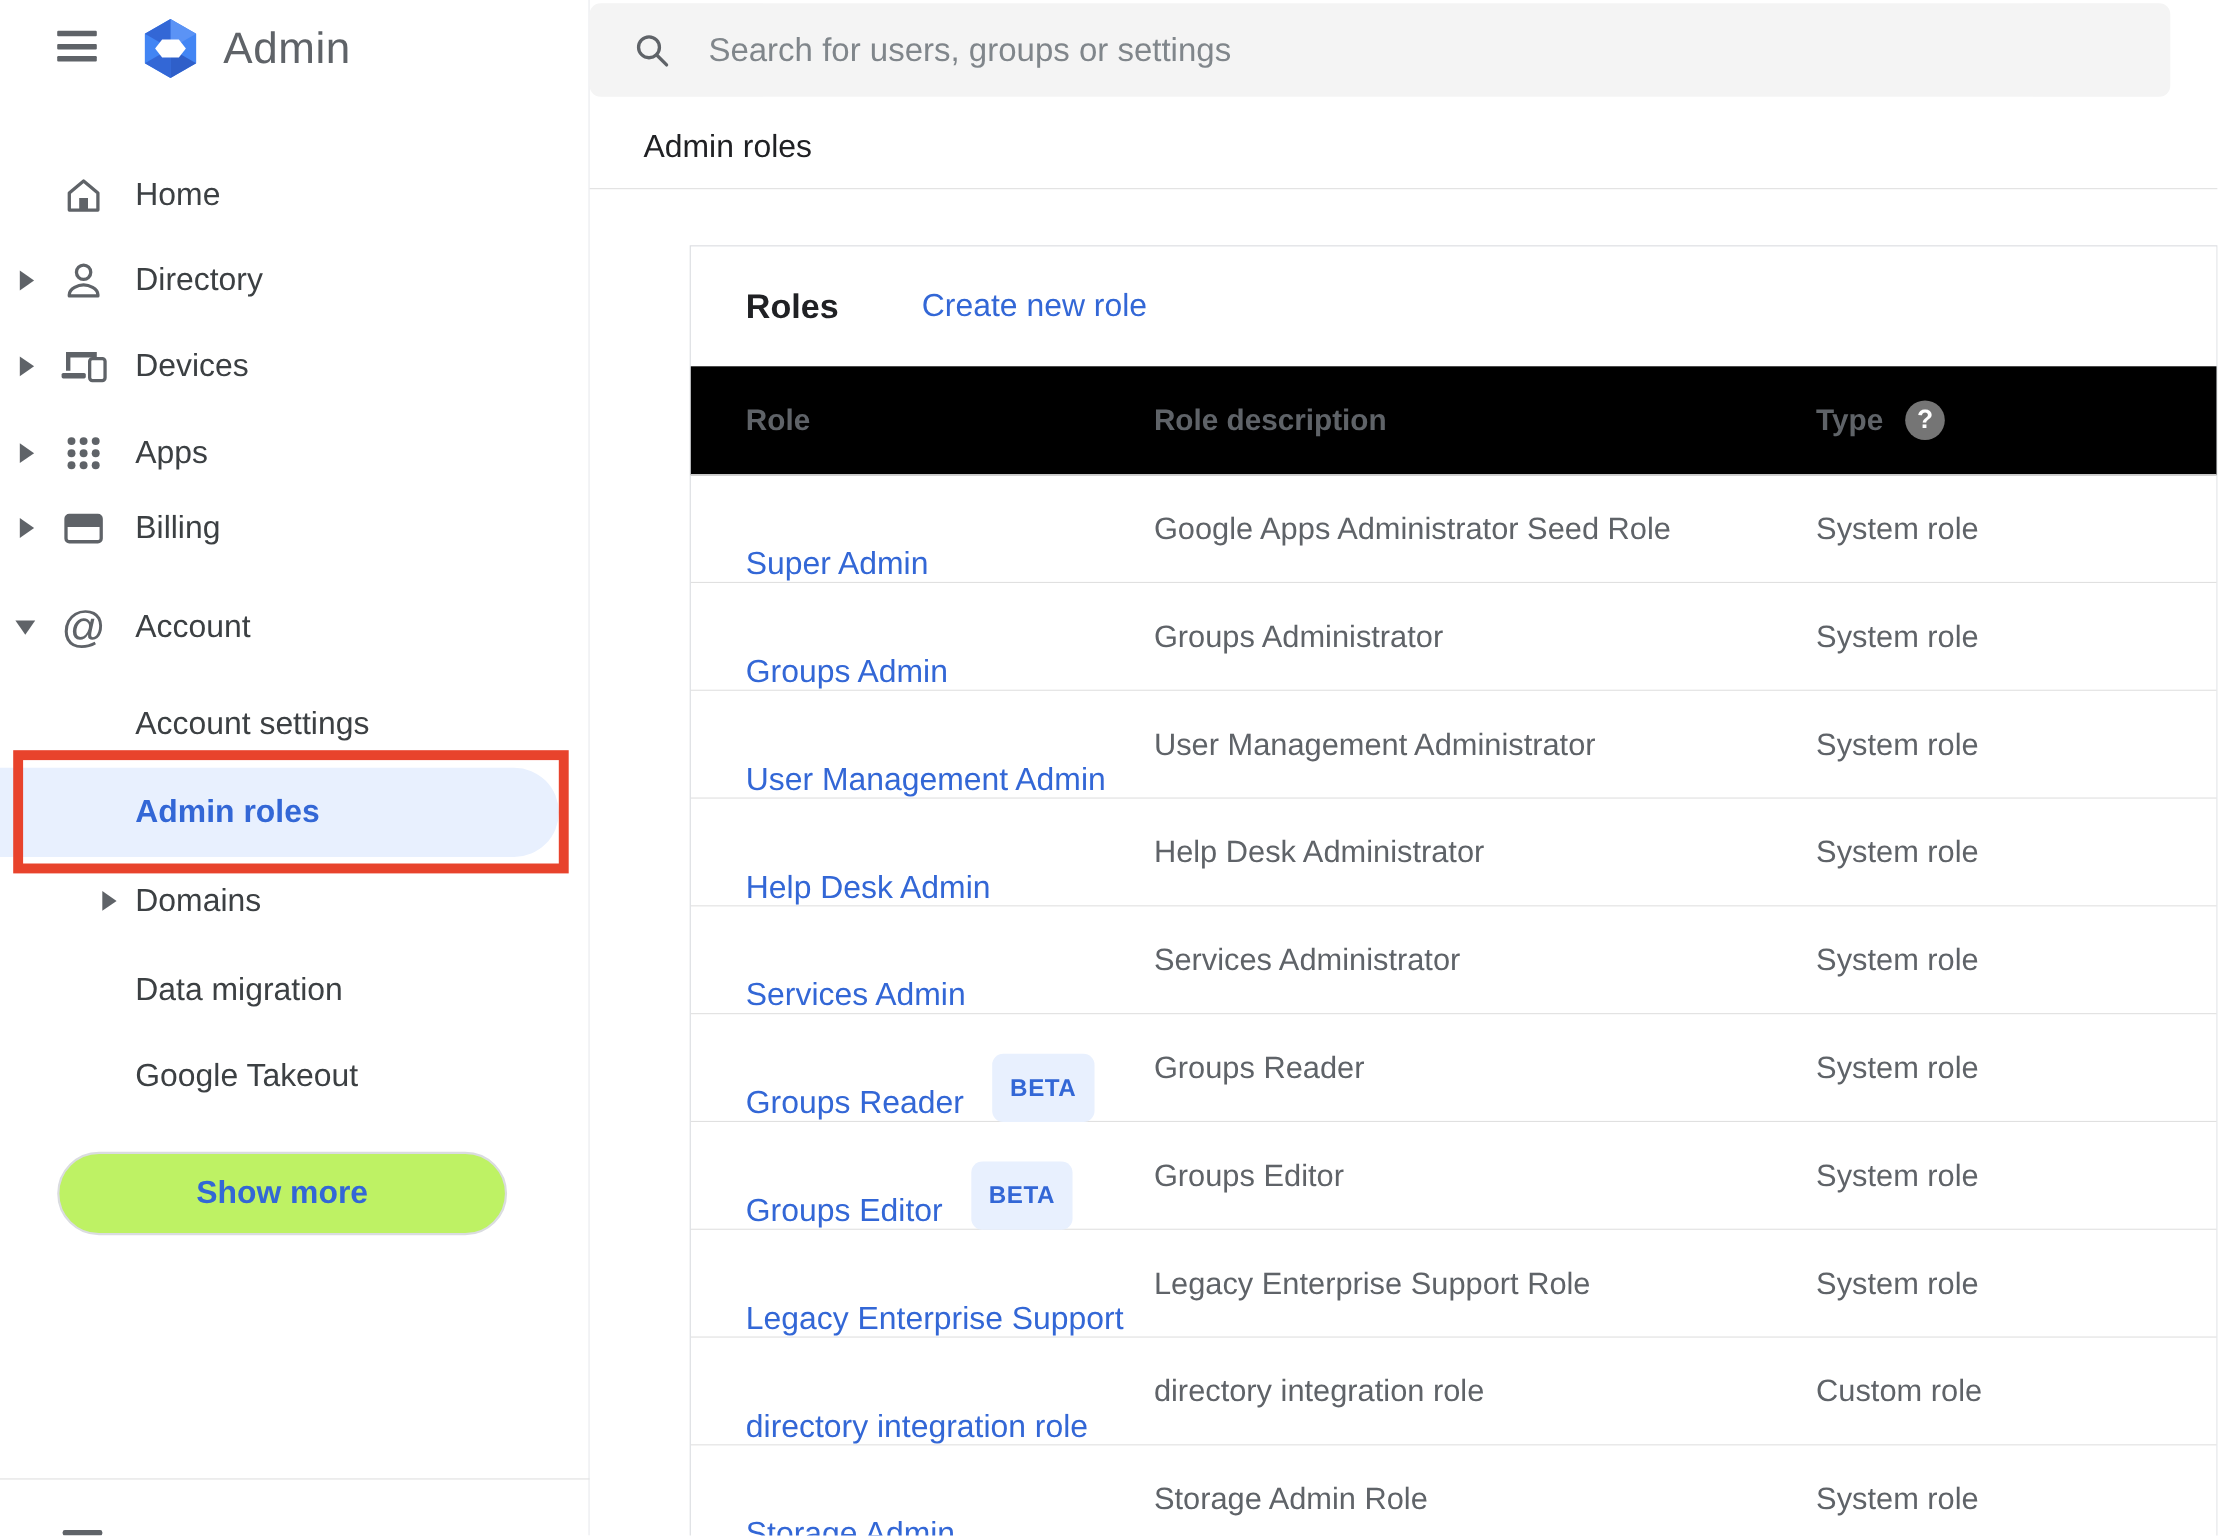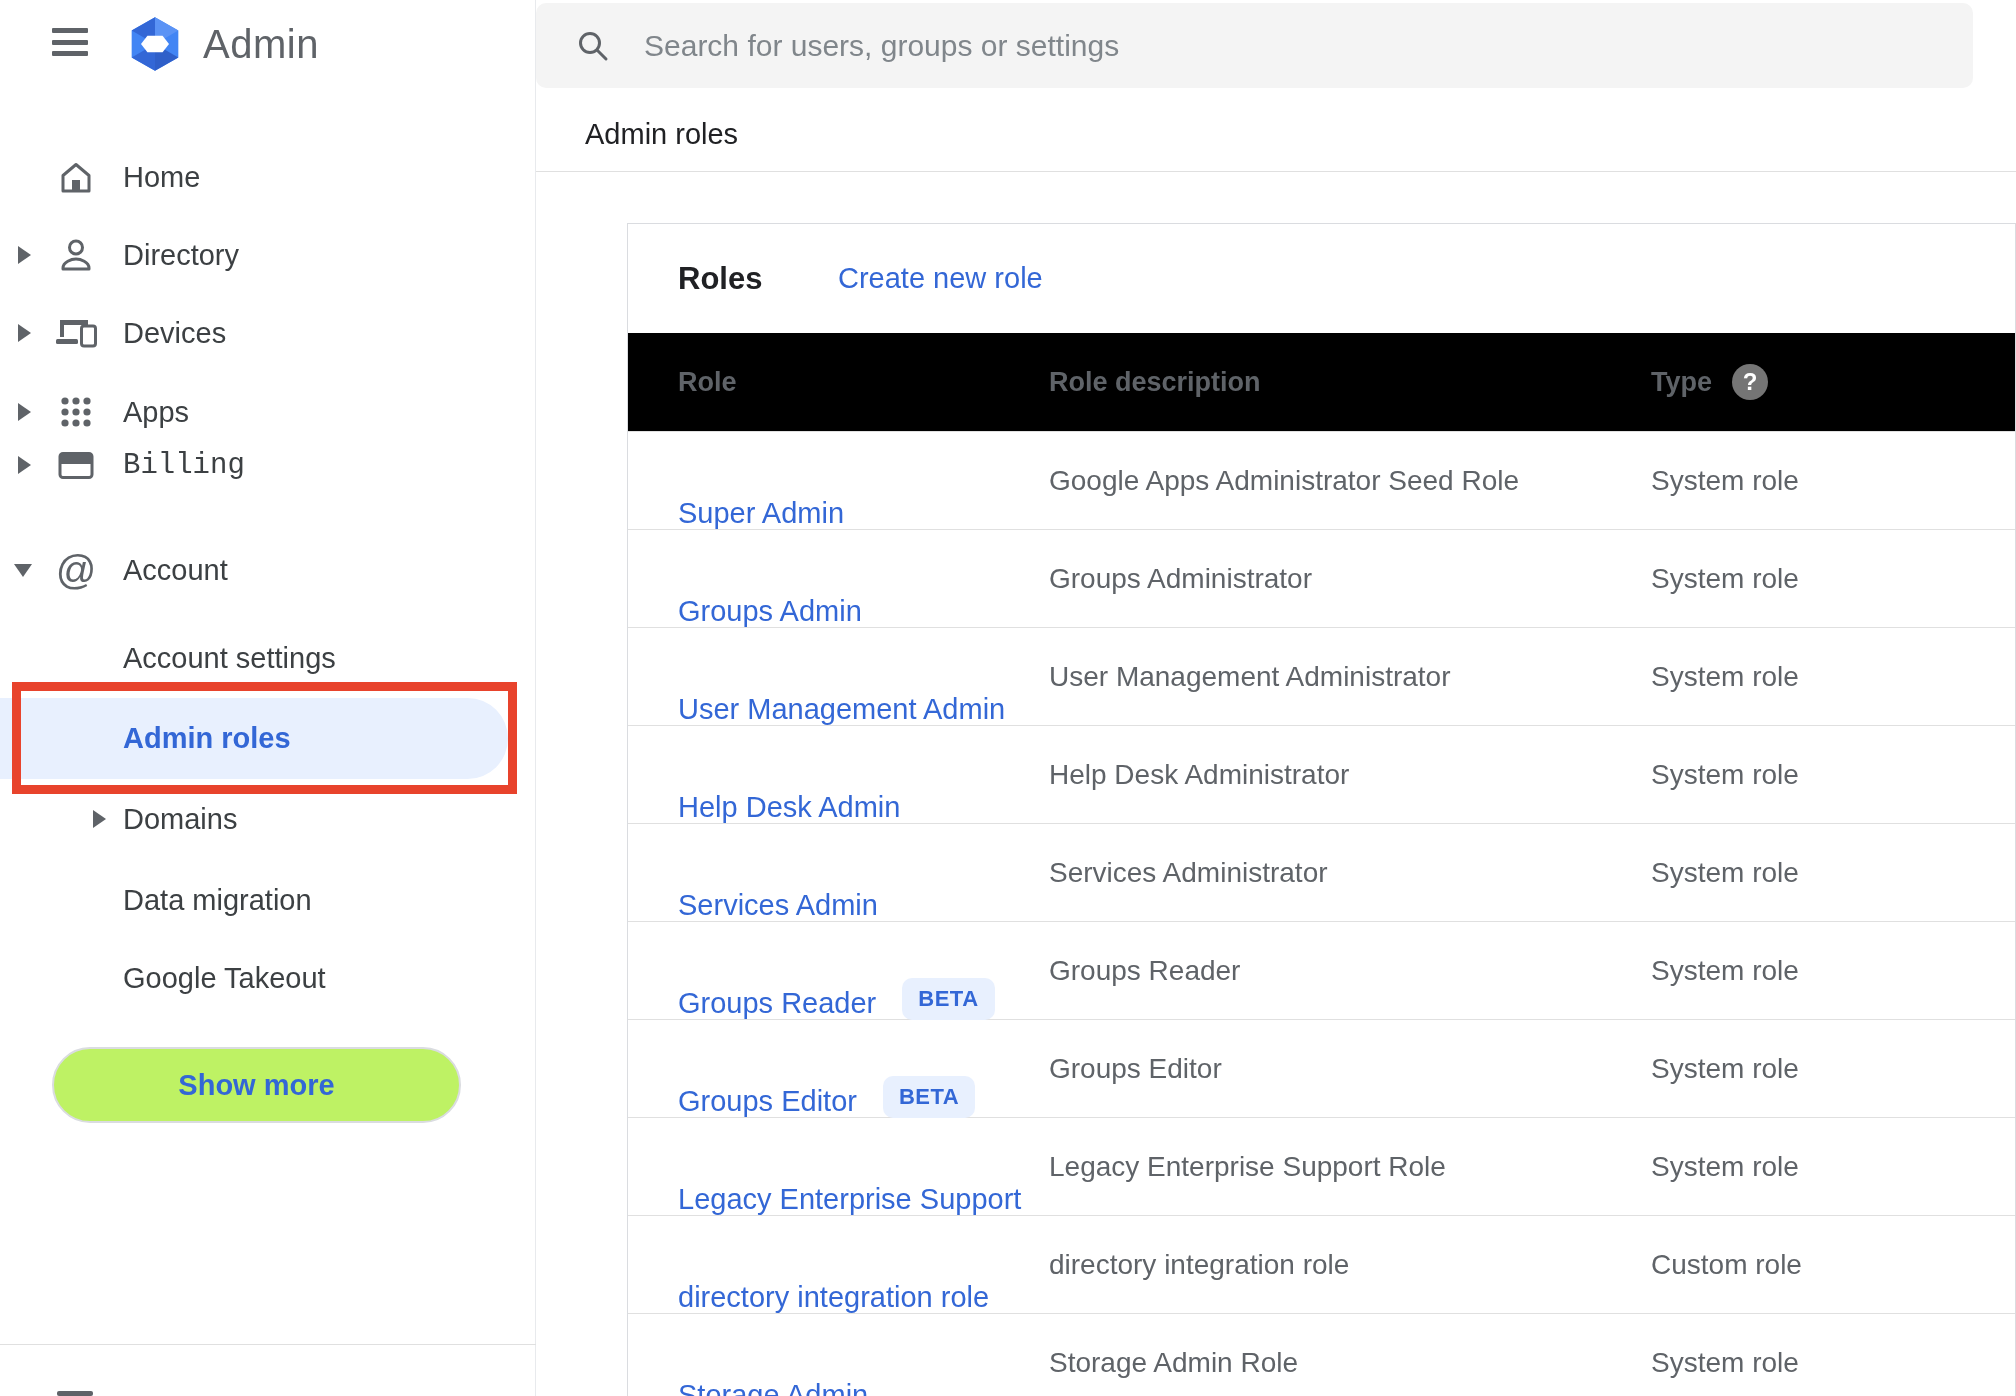--- a/index.html
+++ b/index.html
@@ -25,21 +25,21 @@
   .nav-item .icon { position:absolute; left:54px; width:44px; height:44px; }
   .nav-item .label { position:absolute; left:123px; font-size:29px; color:#3c4043; white-space:nowrap; }
 
   .chev-right { position:absolute; left:18px; width:0; height:0;
     border-left:13px solid #5f6368; border-top:9px solid transparent; border-bottom:9px solid transparent; }
   .chev-down { position:absolute; left:14px; width:0; height:0;
     border-top:13px solid #5f6368; border-left:9px solid transparent; border-right:9px solid transparent; }
   .chev-sub { left:93px !important; }
 
   .si-home { top:137px; } .si-directory { top:215px; } .si-devices { top:293px; }
-  .si-apps { top:372px; } .si-billing { top:425px;font-family:Liberation Mono, monospace; } .si-account { top:530px; }
+  .si-apps { top:372px; } .si-billing { top:440px; } .si-account { top:530px; }
   .si-account-settings { top:618px; } .si-admin-roles { top:698px; height:81px; }
   .si-domains { top:779px; } .si-data-migration { top:860px; } .si-google-takeout { top:938px; }
 
   .selected-pill { position:absolute; left:0; top:0; width:508px; height:81px;
     background:#e8f0fe; border-radius:0 41px 41px 0; }
   .si-admin-roles .label { color:#3367d6; font-weight:bold; z-index:2; }
 
   .annotation-box { position:absolute; left:12px; top:682px; width:505px; height:112px;
     border:9px solid #e8432c; z-index:5; pointer-events:none; }
 
@@ -78,21 +78,21 @@
   .help-icon { display:inline-flex; margin-left:20px; width:36px; height:36px; border-radius:50%;
     background:#757575; color:#fff; font-size:24px; font-weight:bold;
     align-items:center; justify-content:center; cursor:pointer; }
 
   .trow { position:relative; height:98px; border-bottom:1px solid #e0e0e0; }
   .cell { position:absolute; top:0; height:98px; display:flex; align-items:center; }
   .cell-role { left:50px;align-items:flex-end; } .cell-desc { left:421px; } .cell-type { left:1023px; }
   .role-link { font-size:29px; color:#3367d6; text-decoration:none; cursor:pointer; white-space:nowrap; }
   .cell-desc, .cell-type { font-size:28px; color:#5f6368; white-space:nowrap; }
   .beta-badge { margin-left:26px; background:#e8f0fe; color:#3367d6; font-size:22px; font-weight:bold;
-    padding:8px 16px; border-radius:10px; letter-spacing:.5px; }
+    padding:18px 16px; border-radius:10px; letter-spacing:.5px; }
 
   svg .stroke { fill:none; stroke:#5f6368; stroke-width:3; stroke-linejoin:round; stroke-linecap:round; }
   svg .fill { fill:#5f6368; }
 </style>
 </head>
 <body>
 
 <div class="app">
 
   <aside class="sidebar">

